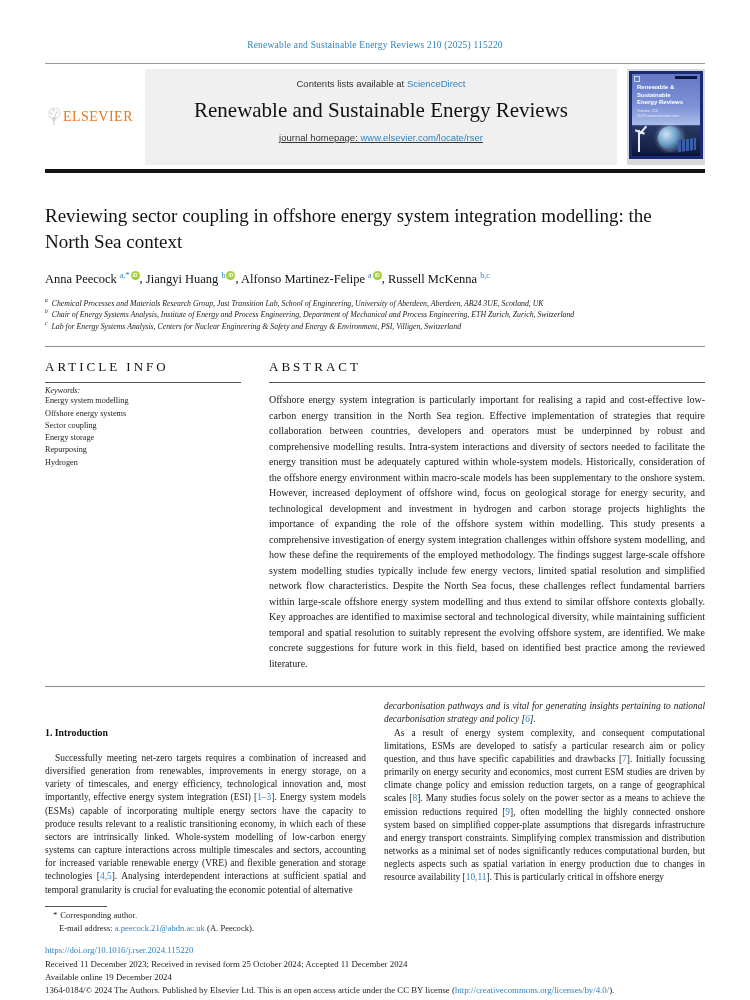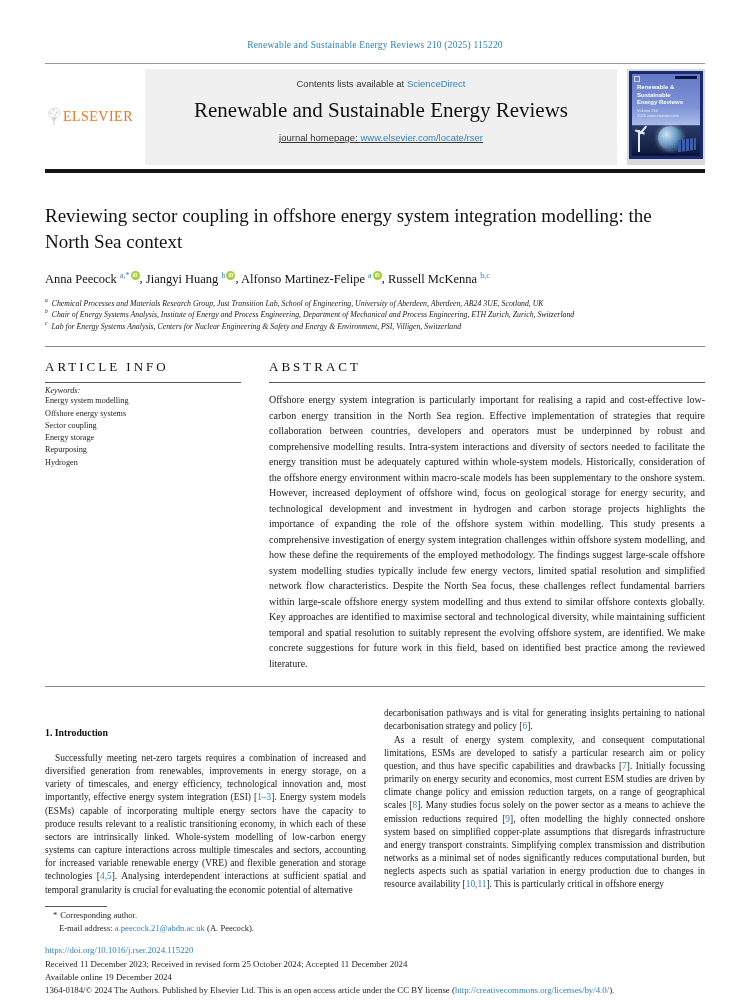--- a/index.html
+++ b/index.html
@@ -62,21 +62,21 @@
 
   .bottom-rule { margin-top:15px; height:1px; background:#8a8a8a; }
 
   
   .body-cols { display:flex; margin-top:13px; }
   .bcol { flex:1; font-size:9.4px; line-height:1.4; text-align:justify; color:#1a1a1a; }
   .bcol-left { margin-right:18px; }
   .intro-head { margin-top:26px; font-size:9.8px; font-weight:bold; color:#111; }
   .bcol p.body-p { margin-top:12px; }
   .bcol p.indent { text-indent:10px; }
-  .bcol p.noindent { text-indent:0; margin-top:7px; }
+  .bcol p.noindent { text-indent:0; margin-top:0;font-style:italic; }
 
   
   .fn-rule { margin-top:9px; width:62px; height:1px; background:#555; }
   .fn-line { font-size:8.6px; margin-top:3px; padding-left:8px; }
   .fn-line .star { padding-right:3px; }
   .fn-email-label { }
   .footer { margin-top:11px; font-size:8.8px; line-height:1.45; }
   .footer .doi-line { margin-bottom:2px; }
 </style>
 </head>

